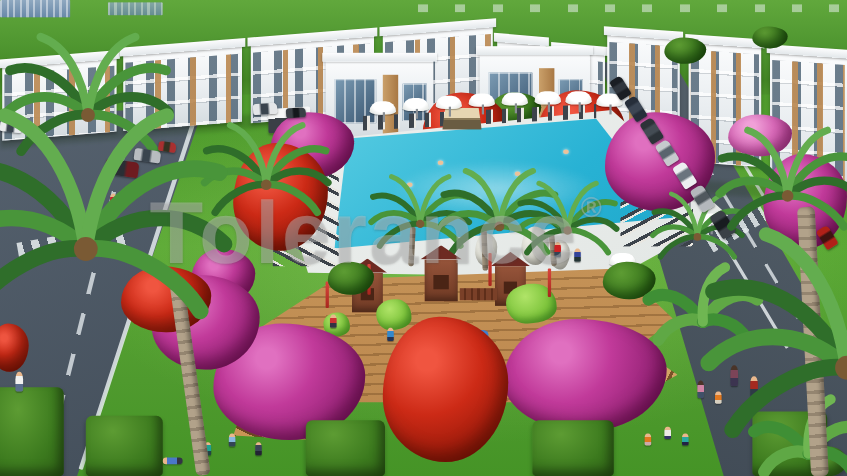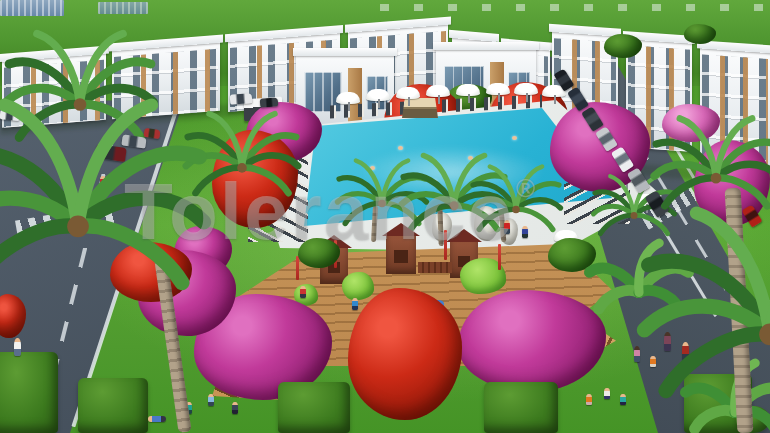--- a/index.html
+++ b/index.html
@@ -92,21 +92,21 @@
   .rock{position:absolute;background:radial-gradient(circle at 40% 30%,#f4f4ee,#d6d6cc 55%,#b2b2a6);
     border-radius:46% 54% 48% 52%/58% 42% 58% 42%;box-shadow:inset -3px -4px 6px rgba(0,0,0,.25);}
   .trunk{position:absolute;background:repeating-linear-gradient(180deg,#b2a28a 0 7px,#948570 7px 10px);
     border-radius:5px;box-shadow:inset -3px 0 4px rgba(0,0,0,.35);}
   .palm{position:absolute;overflow:visible;}
   
   .car{position:absolute;border-radius:3px 4px 2px 2px;box-shadow:0 1px 2px rgba(0,0,0,.45);}
   .p{position:absolute;border-radius:45% 45% 22% 22%/38% 38% 12% 12%;box-shadow:0 1px 1px rgba(0,0,0,.35);}
   .lying{position:absolute;border-radius:3px;box-shadow:0 1px 1px rgba(0,0,0,.3);}
   
-  .watermark{position:absolute;left:124px;top:172px;z-index:40;font-size:80px;font-weight:bold;
+  .watermark{position:absolute;left:136px;top:172px;z-index:40;font-size:80px;font-weight:bold;
     letter-spacing:2px;line-height:1;white-space:nowrap;color:rgba(202,202,202,.40);
     text-shadow:0 1px 2px rgba(70,70,70,.28);}
   .watermark .reg{font-size:26px;vertical-align:42px;margin-left:2px;}
 </style>
 </head>
 <body>
 
 <div class="scene">
 
   <svg width="0" height="0">

